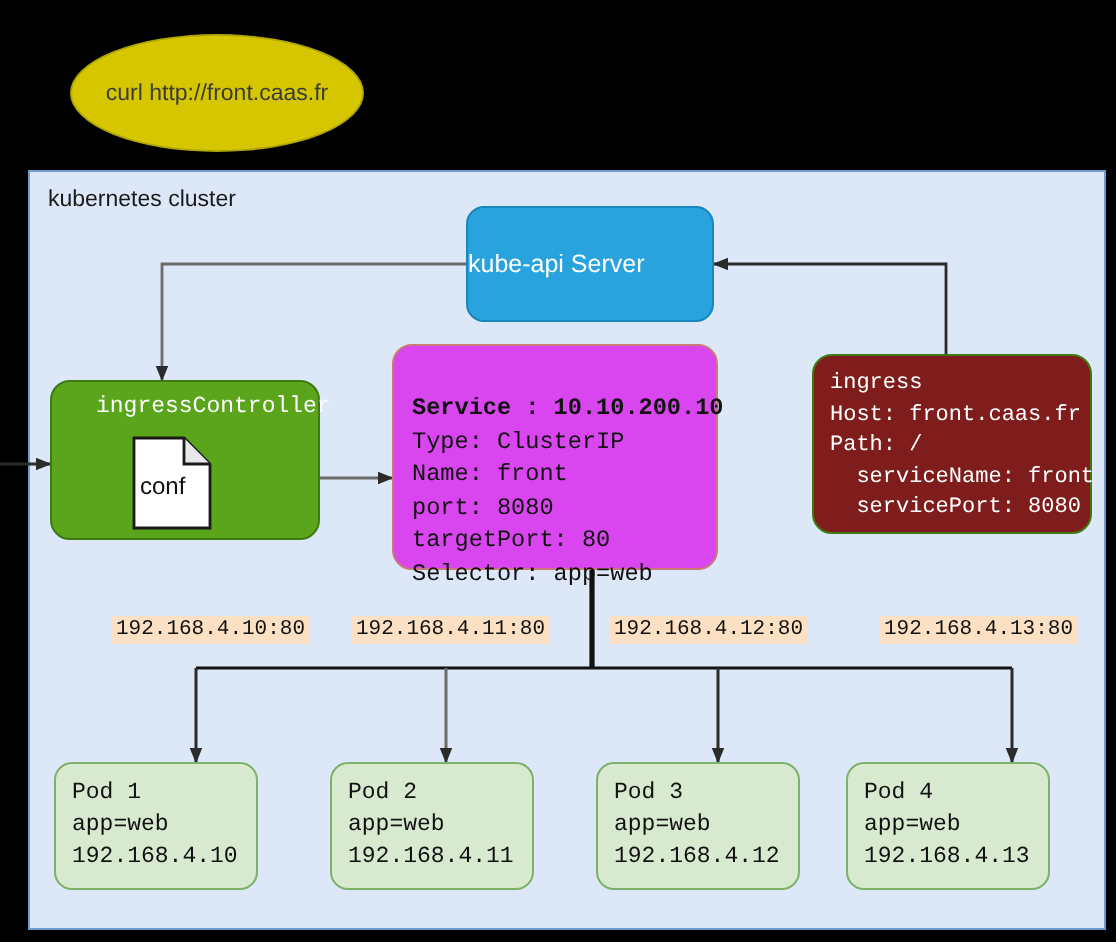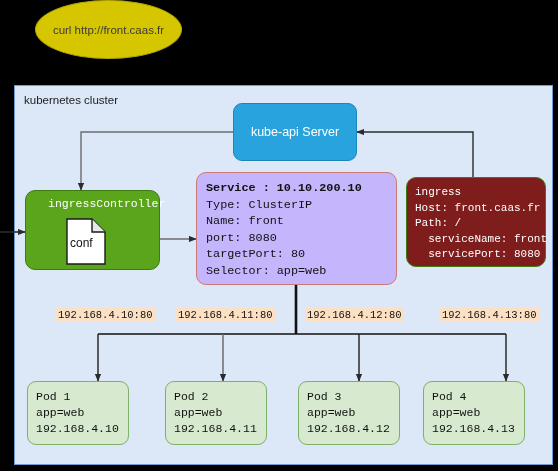--- a/index.html
+++ b/index.html
@@ -18,21 +18,21 @@
     position: absolute;
     left: 0; top: 0;
     width: 558px;
     height: 471px;
     background: #000000;
   }
   .abs { position: absolute; }
 
   
   #curl-ellipse {
-    left: 35px; top: 0;
+    left: 35px; top: 17px;
     width: 145px; height: 57px;
     background: #d6c600;
     border: 1px solid #b2a600;
     border-radius: 50%;
     display: flex;
     align-items: center;
     justify-content: center;
     z-index: 6;
   }
   #curl-ellipse .lbl {
@@ -62,21 +62,21 @@
   .node {
     box-sizing: border-box;
     z-index: 4;
   }
   #kube-api {
     left: 233px; top: 103px;
     width: 124px; height: 58px;
     background: #29a3dd;
     border: 1px solid #1b86bb;
     border-radius: 9px;
-    display: flex; align-items: center; justify-content: center;
+    display: flex; align-items: center; justify-content: flex-start;
   }
   #kube-api .lbl {
     color: #ffffff;
     font-size: 12.5px;
     font-family: "Liberation Sans", sans-serif;
     white-space: nowrap;
   }
 
   #ingress-controller {
     left: 25px; top: 190px;
@@ -102,25 +102,25 @@
   #conf-icon .lbl {
     position: absolute;
     left: 4px; top: 18px;
     font-size: 12px;
     color: #111111;
     font-family: "Liberation Sans", sans-serif;
   }
 
   #service-box {
     left: 196px; top: 172px;
-    width: 201px; height: 113px;
-    background: #c4b5fd;
+    width: 163px; height: 113px;
+    background: #d946ef;
     border: 1px solid #c97a76;
     border-radius: 10px;
-    padding: 7px 0 0 9px;
+    padding: 23px 0 0 9px;
   }
   #service-box .line {
     color: #111111;
     font-size: 11.8px;
     font-family: "Liberation Mono", monospace;
     line-height: 16.6px;
     white-space: pre;
   }
   #service-box .line.head { font-weight: bold; }
 

